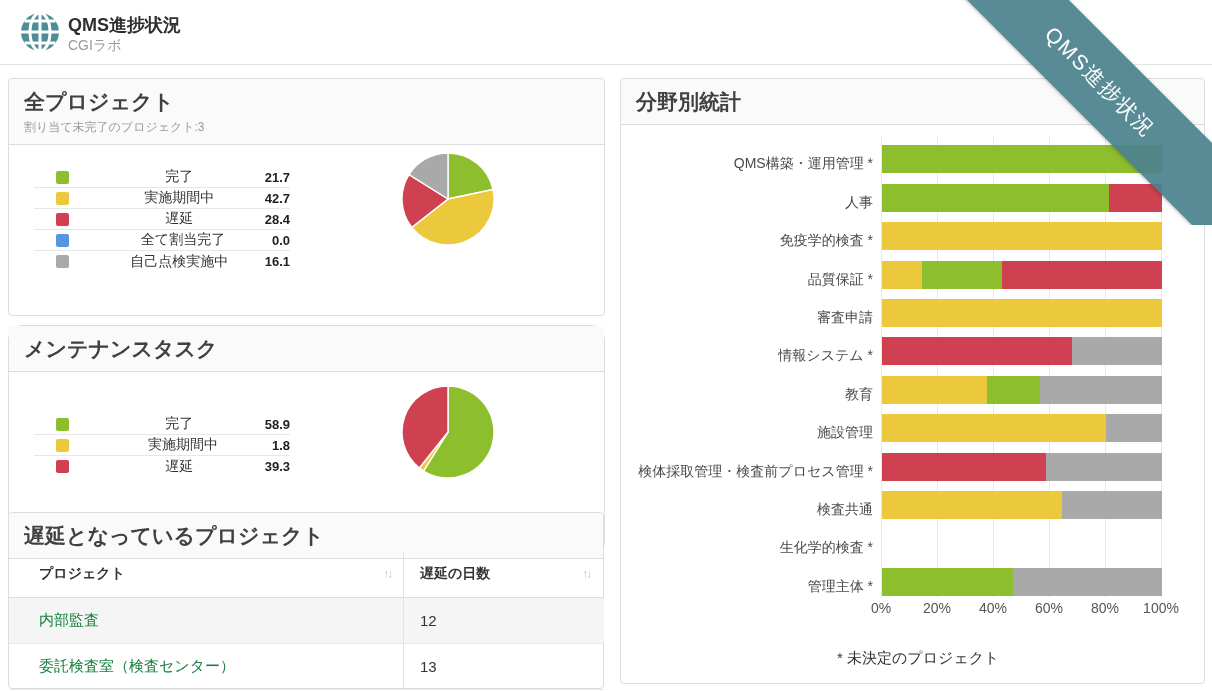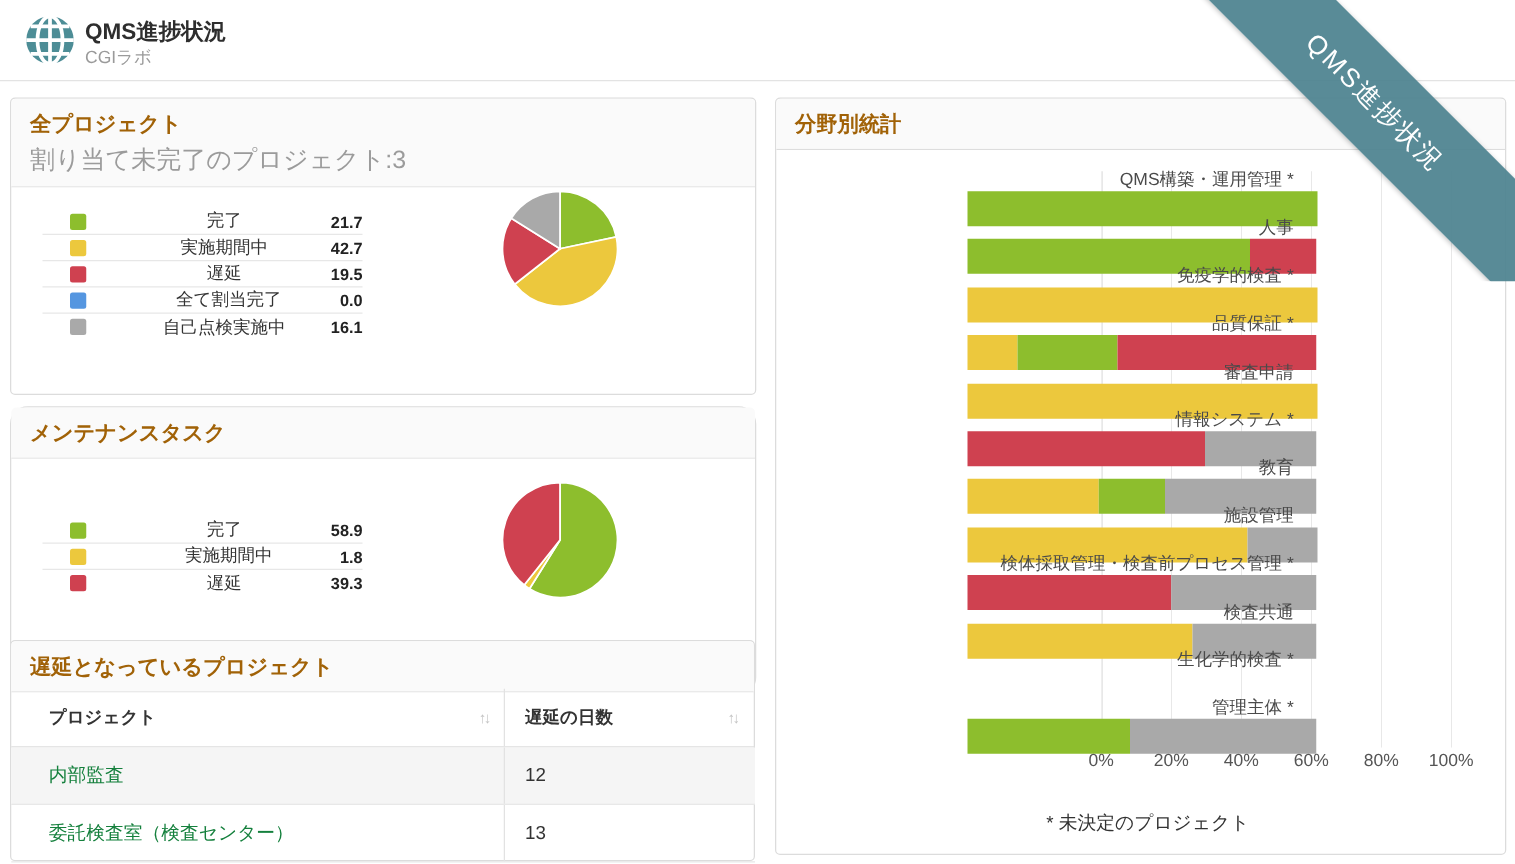--- a/index.html
+++ b/index.html
@@ -16,22 +16,22 @@
   
   .ribbon-wrap{position:absolute;top:0;right:0;width:262px;height:225px;overflow:hidden;pointer-events:none;z-index:50;}
   .ribbon{position:absolute;top:46px;right:-98px;width:420px;height:72px;
     background:rgba(75,129,142,0.92);transform:rotate(45deg);
     display:flex;align-items:center;justify-content:center;
     box-shadow:0 1px 4px rgba(0,0,0,0.25);}
   .ribbon span{color:#fff;font-size:21px;letter-spacing:2px;}
   
   .panel{position:absolute;background:#fff;border:1px solid #dcdcdc;border-radius:4px;box-sizing:border-box;}
   .panel-head{background:#fafafa;border-bottom:1px solid #ddd;padding:9px 15px 8px 15px;border-radius:4px 4px 0 0;}
-  .panel-title{font-size:17px;font-weight:600;color:#a16207;font-family:Liberation Mono, monospace;}
-  .panel-sub{font-size:20px;color:#9b9b9b;margin-top:3px;}
+  .panel-title{font-size:21px;font-weight:600;color:#404040;font-family:Liberation Mono, monospace;}
+  .panel-sub{font-size:12px;color:#9b9b9b;margin-top:3px;}
   #panel-all{left:8px;top:78px;width:597px;height:238px;}
   #panel-maint{left:8px;top:325px;width:597px;height:231px;border-radius:14px;}
   #panel-delayed{left:8px;top:512px;width:596px;height:177px;}
   #panel-stats{left:620px;top:78px;width:585px;height:606px;}
   
   .legend{position:absolute;left:25px;width:256px;}
   #legend-all{top:88px;}
   #legend-maint{top:88px;}
   .legend-row{display:flex;align-items:center;height:21px;border-bottom:1px solid #e7e7e7;padding-left:22px;box-sizing:border-box;}
   .legend-row:last-child{border-bottom:none;}
@@ -51,21 +51,21 @@
   .sort-icon{font-size:12px;color:#c4c4c4;letter-spacing:-2px;}
   .dtable .tr{display:flex;height:45px;border-bottom:1px solid #e8e8e8;}
   .dtable .tr:nth-child(odd){background:#f5f5f5;}
   .td-project{width:395px;display:flex;align-items:center;padding-left:30px;box-sizing:border-box;border-right:1px solid #e2e2e2;}
   .td-days{flex:1;display:flex;align-items:center;padding-left:16px;font-size:15px;color:#333;}
   .proj-link{color:#15803d;font-size:15px;text-decoration:none;cursor:pointer;}
   
   .barchart{position:absolute;left:0;top:56px;width:585px;}
   .gridlines{position:absolute;left:260px;top:2px;width:281px;height:461px;
     background-image:repeating-linear-gradient(to right,#e8e8e8 0,#e8e8e8 1px,transparent 1px,transparent 56px);}
-  .bar-row{display:flex;align-items:center;height:38.4px;position:relative;flex-direction:column;}
+  .bar-row{display:flex;align-items:flex-end;height:38.4px;position:relative;}
   .bar-label{width:252px;padding-right:9px;text-align:right;font-size:14px;color:#4a4a4a;flex:none;}
   .bar-track{width:280px;height:28px;position:relative;display:flex;flex:none;}
   .bar-seg{height:100%;}
   .axis{position:absolute;left:260px;top:521px;width:281px;height:20px;}
   .axis span{position:absolute;top:0;width:60px;margin-left:-30px;text-align:center;font-size:14px;color:#555;}
   .footnote{position:absolute;left:216px;top:570px;font-size:15px;color:#333;}
 </style>
 </head>
 <body>
 
@@ -102,21 +102,21 @@
         <span class="legend-value">21.7</span>
       </div>
       <div class="legend-row">
         <span class="legend-swatch" style="background: rgb(236, 200, 61);"></span>
         <span class="legend-label">実施期間中</span>
         <span class="legend-value">42.7</span>
       </div>
       <div class="legend-row">
         <span class="legend-swatch" style="background: rgb(207, 65, 80);"></span>
         <span class="legend-label">遅延</span>
-        <span class="legend-value">19.5</span>
+        <span class="legend-value">28.4</span>
       </div>
       <div class="legend-row">
         <span class="legend-swatch" style="background: rgb(85, 150, 224);"></span>
         <span class="legend-label">全て割当完了</span>
         <span class="legend-value">0.0</span>
       </div>
       <div class="legend-row">
         <span class="legend-swatch" style="background: rgb(169, 169, 169);"></span>
         <span class="legend-label">自己点検実施中</span>
         <span class="legend-value">16.1</span>

